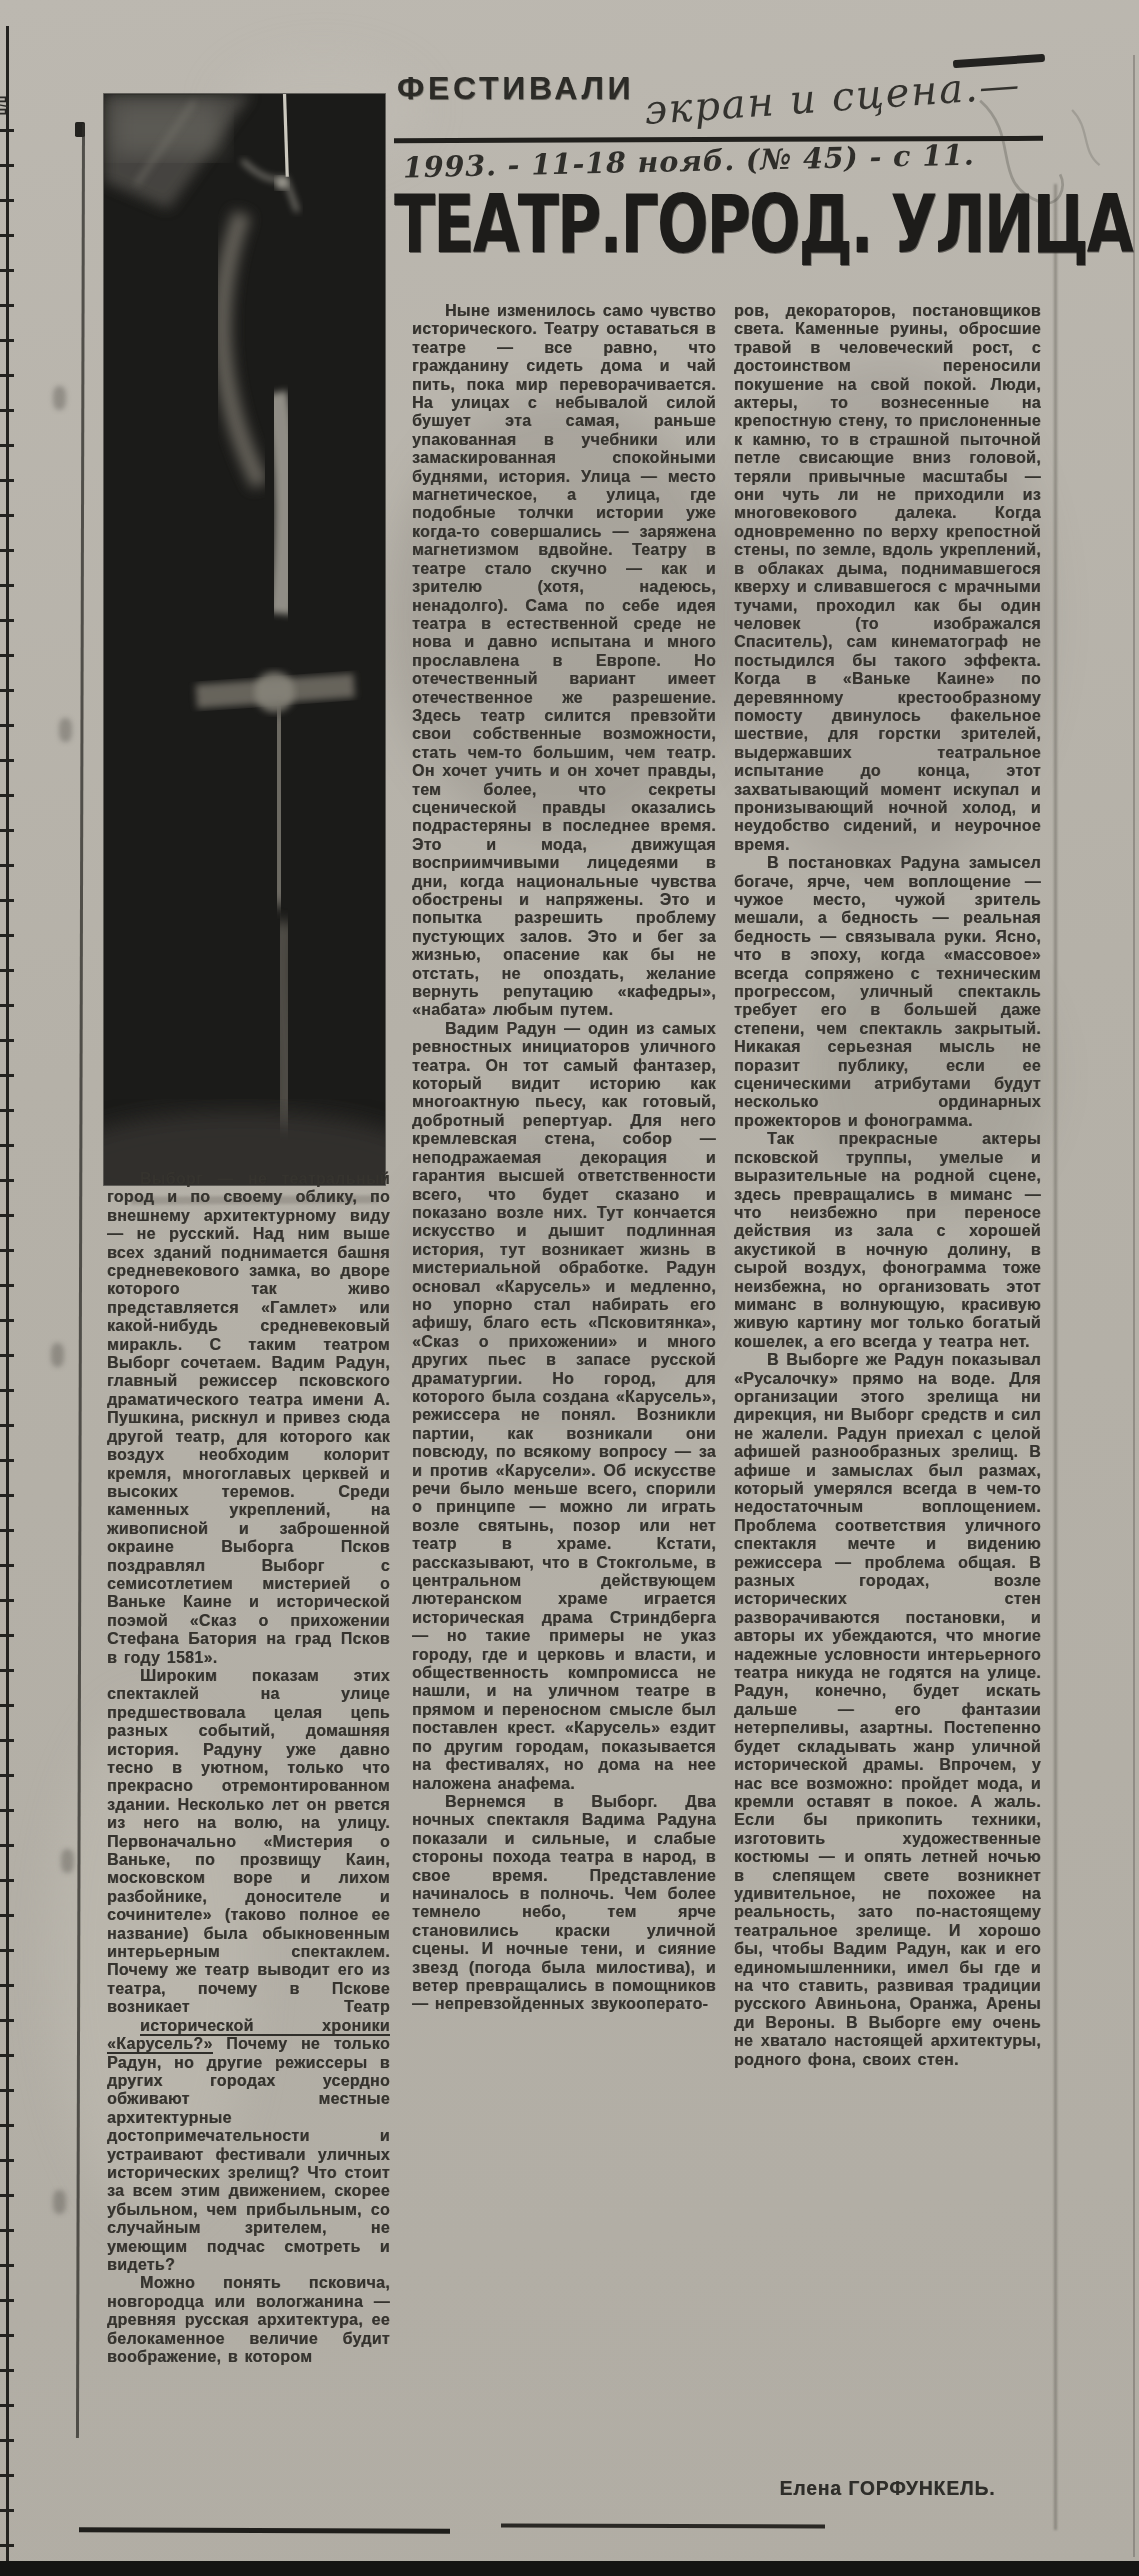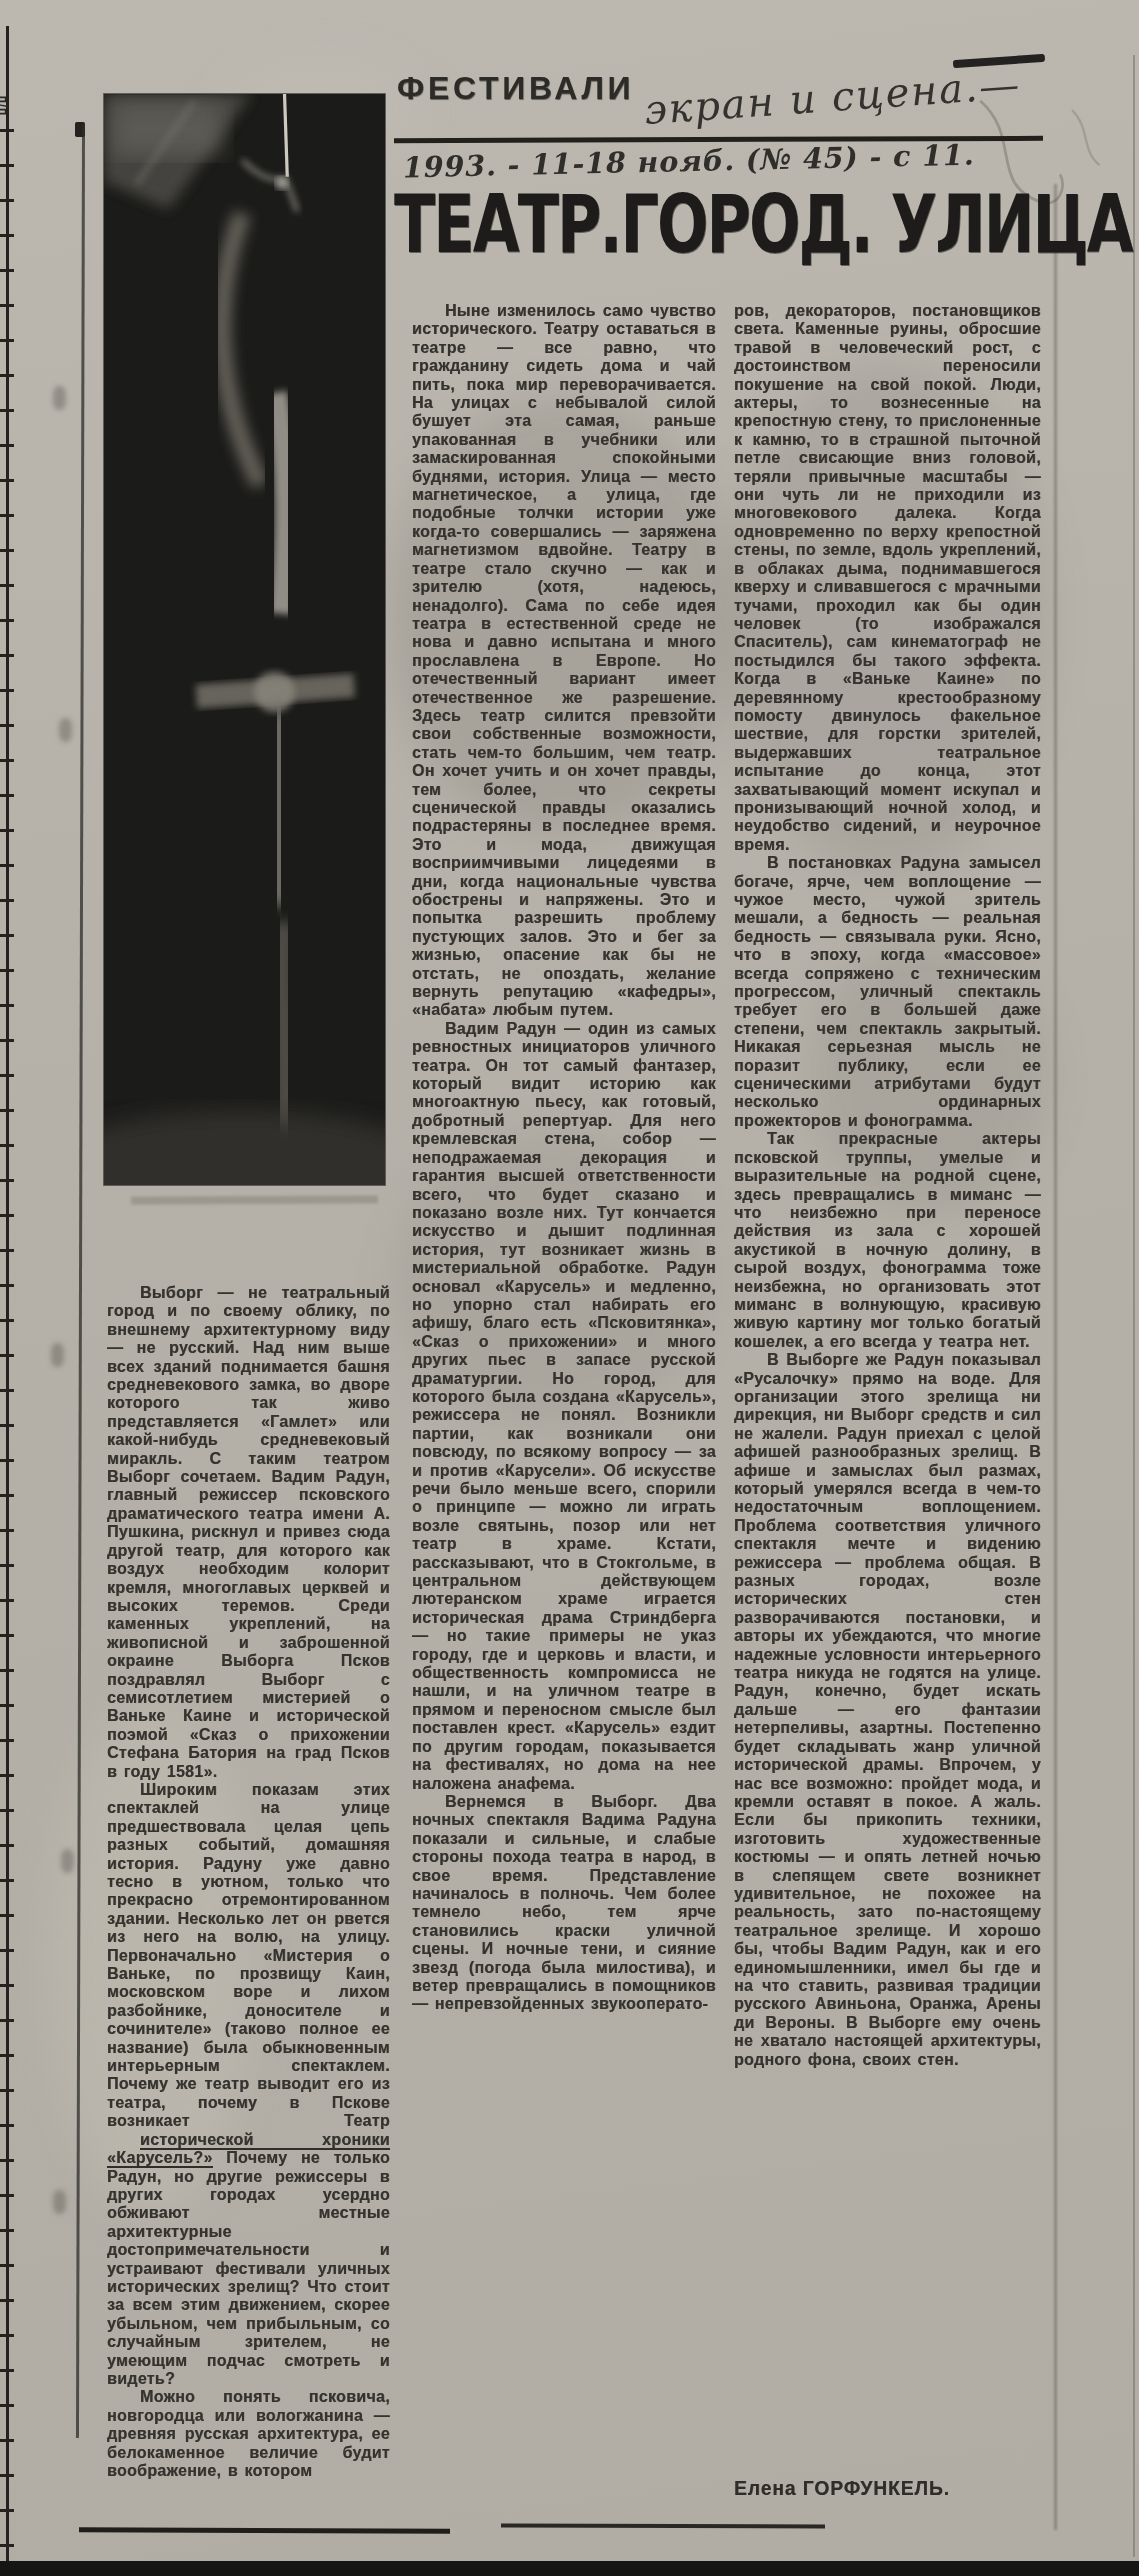--- a/index.html
+++ b/index.html
@@ -54,28 +54,28 @@
   
   .photo{position:absolute;left:104px;top:94px;width:281px;height:1091px;background:#1b1b19;
     box-shadow:0 0 0 0.9px rgba(20,20,18,.6);}
   .caption-smudge{position:absolute;left:131px;top:1196px;width:247px;height:8.3px;
     background:rgba(118,113,104,.4);filter:blur(1.8px);transform:rotate(-.3deg);}
 
   
   .body-col{position:absolute;text-align:justify;font-weight:700;color:#35332e;
     font-size:16px;line-height:18.4px;letter-spacing:0.3px;word-spacing:1.8px;overflow:hidden;
     text-shadow:0.4px 0.4px 0.6px rgba(48,46,42,.55);}
-  .col-1{left:107px;top:1284px;width:283px;height:1284px;}
+  .col-1{left:107px;top:1170px;width:283px;height:1284px;}
   .col-2{left:412px;top:302px;width:304px;height:2182px;}
   .col-3{left:734px;top:302px;width:307px;height:2160px;}
   .body-col p{margin:0;text-indent:33px;}
   .body-col p.noindent{text-indent:0;}
   .pen-underline{border-bottom:2.8px solid #2f2e2a;margin-left:33px;}
 
-  .signature{position:absolute;left:734px;top:2478px;width:307px;text-align:left;
+  .signature{position:absolute;left:734px;top:2478px;width:307px;text-align:center;
     font-size:19.3px;font-weight:800;color:#2e2d29;letter-spacing:0.9px;
     text-shadow:0.4px 0.4px 0.6px rgba(46,45,41,.6);padding-right:3.7px;}
 
   
   .rule-bottom-left{position:absolute;left:79px;top:2528px;width:371px;height:4.6px;background:#1f1e1b;transform:rotate(.2deg);}
   .rule-bottom-right{position:absolute;left:501px;top:2524px;width:324px;height:3.7px;background:#2a2824;transform:rotate(.15deg);}
 </style>
 </head>
 <body>
 

